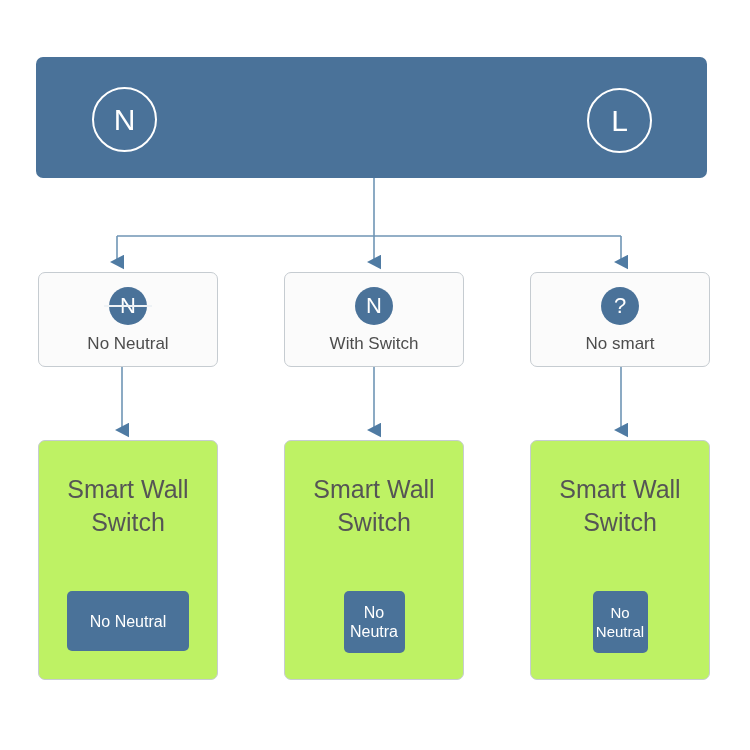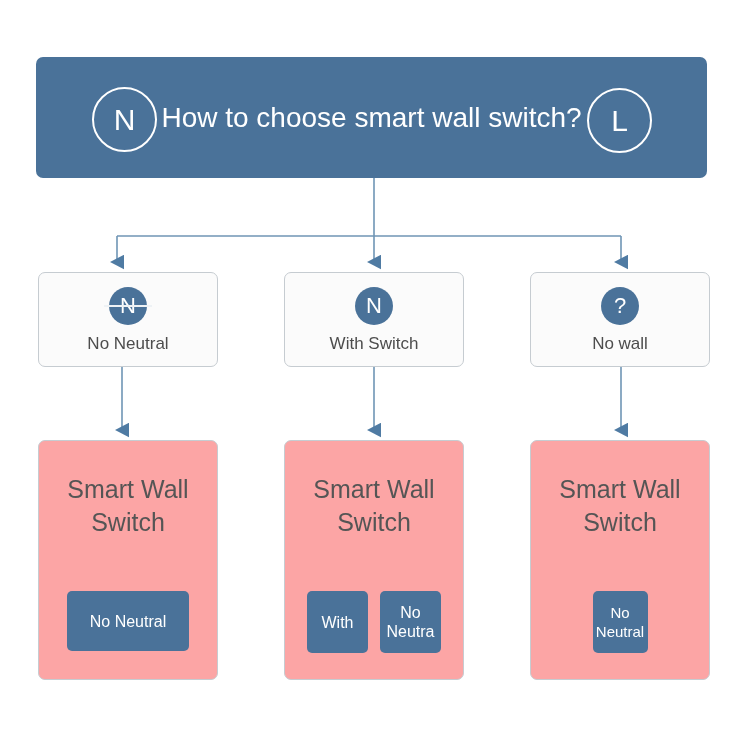--- a/index.html
+++ b/index.html
@@ -114,21 +114,21 @@
     font-size: 17px;
     color: #4d4d4d;
   }
 
   
   .product-card {
     position: absolute;
     top: 440px;
     width: 180px;
     height: 240px;
-    background: #fca5a5;
+    background: #bef264;
     border: 1px solid #c6ccd1;
     border-radius: 7px;
     box-sizing: border-box;
   }
   .product-card.card-1 { left: 38px;  }
   .product-card.card-2 { left: 284px; }
   .product-card.card-3 { left: 530px; }
 
   .card-title {
     position: absolute;
@@ -191,21 +191,20 @@
 
     <path d="M 122,367 L 122,430" stroke="#6f95b5" stroke-width="1.6" fill="none" marker-end="url(#arrowhead)"></path>
     <path d="M 374,367 L 374,430" stroke="#6f95b5" stroke-width="1.6" fill="none" marker-end="url(#arrowhead)"></path>
     <path d="M 621,367 L 621,430" stroke="#6f95b5" stroke-width="1.6" fill="none" marker-end="url(#arrowhead)"></path>
   </svg>
 
   <div class="header-banner">
     <div class="wire-badge n-badge">
       <span>N</span>
     </div>
-    <div class="header-title">How to choose smart wall switch?</div>
     <div class="wire-badge l-badge">
       <span>L</span>
     </div>
   </div>
 
   <div class="option-box opt-1">
     <div class="opt-icon struck">
       <span>N</span>
     </div>
     <div class="opt-label">No Neutral</div>
@@ -215,34 +214,33 @@
     <div class="opt-icon">
       <span>N</span>
     </div>
     <div class="opt-label">With Switch</div>
   </div>
 
   <div class="option-box opt-3">
     <div class="opt-icon">
       <span>?</span>
     </div>
-    <div class="opt-label">No wall</div>
+    <div class="opt-label">No smart</div>
   </div>
 
   <div class="product-card card-1">
     <div class="card-title">Smart Wall Switch</div>
     <div class="btn-row">
       <div class="opt-btn wide">No Neutral</div>
     </div>
   </div>
 
   <div class="product-card card-2">
     <div class="card-title">Smart Wall Switch</div>
     <div class="btn-row">
-      <div class="opt-btn half">With</div>
       <div class="opt-btn half">No
 Neutra</div>
     </div>
   </div>
 
   <div class="product-card card-3">
     <div class="card-title">Smart Wall Switch</div>
     <div class="btn-row">
       <div class="opt-btn small">No
 Neutral</div>

